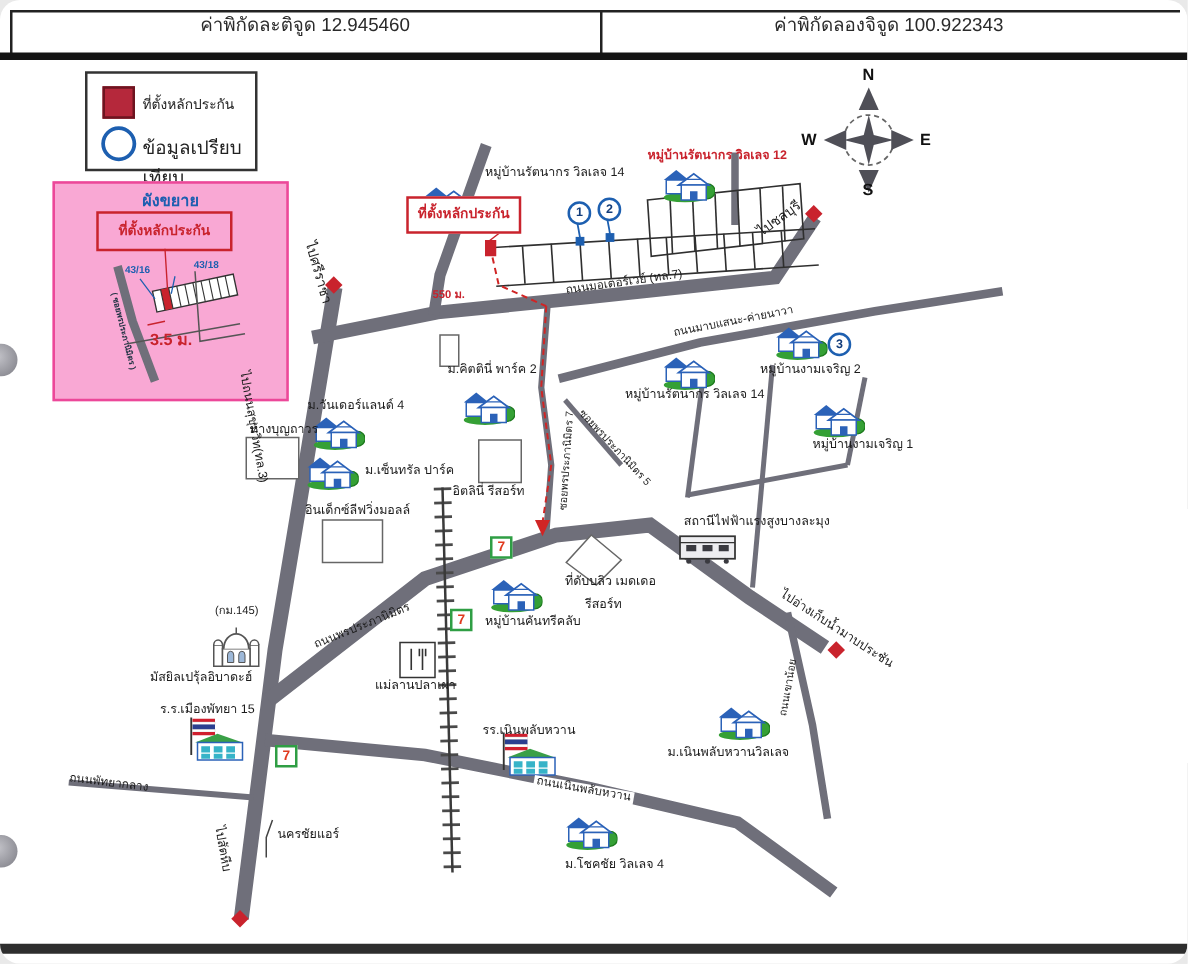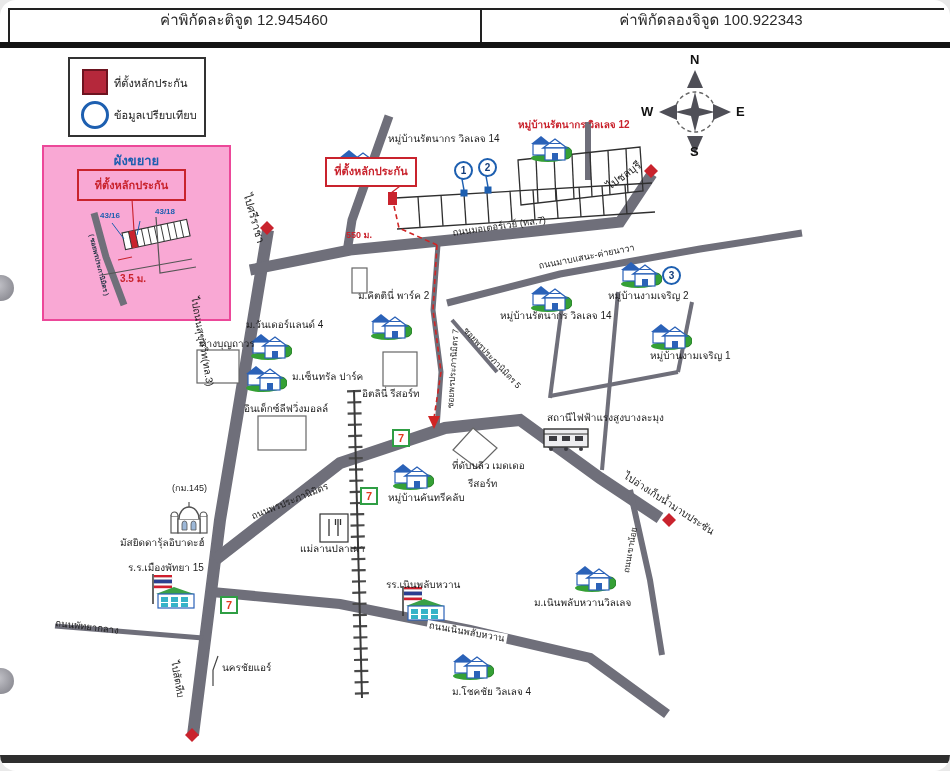--- a/index.html
+++ b/index.html
@@ -17,21 +17,21 @@
   .hdr-div{position:absolute;left:480px;top:8px;width:2px;height:36px;background:#222;z-index:5;}
   .hdr-bar{position:absolute;left:0;top:42px;width:950px;height:6px;background:#141414;z-index:5;}
   
   .legend{position:absolute;left:68px;top:57px;width:134px;height:76px;border:2px solid #333;
           background:#fff;z-index:6;}
   .legend .sq{position:absolute;left:12px;top:10px;width:22px;height:22px;background:#b5283b;
               border:2px solid #6d1420;}
   .legend .ci{position:absolute;left:11px;top:42px;width:22px;height:22px;border:3px solid #1d5fb0;
               border-radius:50%;background:#fff;}
   .legend .t1{position:absolute;left:44px;top:15px;font-size:11px;color:#222;}
-  .legend .t2{position:absolute;left:44px;top:47px;font-size:11px;color:#222;}
+  .legend .t2{position:absolute;left:44px;top:47px;font-size:15px;color:#222;}
   
   .inset{position:absolute;left:42px;top:145px;width:185px;height:172px;border:2px solid #ec4899;
          background:#f9a8d4;z-index:6;}
   .inset .title{position:absolute;left:0;top:3px;width:100%;text-align:center;color:#1d5fb0;
                 font-weight:bold;font-size:13px;}
   .inset .rbox{position:absolute;left:33px;top:22px;width:105px;height:28px;border:2px solid #c9232d;
                color:#c9232d;font-weight:bold;font-size:11px;text-align:center;line-height:28px;}
   .inset .ilbl{position:absolute;font-size:8px;font-weight:bold;color:#1d5fb0;white-space:nowrap;
                transform-origin:0 0;}
   
@@ -259,21 +259,21 @@
       <path d="M58,128 L148,112" stroke="#555" stroke-width="1.2" fill="none"></path>
       <path d="M112,70 L116,126 L152,120" stroke="#555" stroke-width="1.2" fill="none"></path>
       <path d="M88,52 L90,84" stroke="#c9232d" stroke-width="1.1" fill="none"></path>
       <path d="M68,76 L80,92" stroke="#1d5fb0" stroke-width="1" fill="none"></path>
       <path d="M96,74 L93,88" stroke="#1d5fb0" stroke-width="1" fill="none"></path>
       <path d="M74,113 L88,110" stroke="#c9232d" stroke-width="1.1" fill="none"></path>
     </svg>
     <div class="ilbl" style="left:56px;top:64px;">43/16</div>
     <div class="ilbl" style="left:88px;top:60px;padding-left:23px;">43/18</div>
     <div class="ilbl" style="left:52px;top:86px;font-size:6.5px;color:#234;transform:rotate(76deg);">( ซอยพรประภานิมิตร )</div>
-    <div class="ilbl" style="left:76px;top:124px;color:#c9232d;font-size:10px;">3.5 ม.</div>
+    <div class="ilbl" style="left:76px;top:114px;color:#c9232d;font-size:13px;">3.5 ม.</div>
   </div>
 
   <div class="callout">ที่ตั้งหลักประกัน</div>
   <div class="lbl red bold" style="left:346px;top:231px;font-size:9px;">550 ม.</div>
 
   <div class="cnum" style="left:454px;top:161px;">1</div>
   <div class="cnum" style="left:478px;top:158px;">2</div>
   <div class="cnum" style="left:662px;top:266px;">3</div>
 
   <div class="seven" style="left:392px;top:429px;">7</div>
@@ -303,21 +303,21 @@
   <div class="lbl" style="left:246px;top:319px;">ม.วันเดอร์แลนด์ 4</div>
   <div class="lbl" style="left:292px;top:371px;">ม.เซ็นทรัล ปาร์ค</div>
   <div class="lbl" style="left:358px;top:290px;">ม.คิตตินี่ พาร์ค 2</div>
   <div class="lbl" style="left:362px;top:388px;">อิตลินี่ รีสอร์ท</div>
   <div class="lbl" style="left:200px;top:338px;">ห้างบุญถาวร</div>
   <div class="lbl" style="left:244px;top:403px;">อินเด็กซ์ลีฟวิ่งมอลล์</div>
   <div class="lbl" style="left:388px;top:492px;">หมู่บ้านคันทรีคลับ</div>
   <div class="lbl" style="left:452px;top:460px;">ที่ดับบลิว เมดเดอ</div>
   <div class="lbl" style="left:468px;top:478px;">รีสอร์ท</div>
   <div class="lbl" style="left:536px;top:412px;margin-left:11px;">สถานีไฟฟ้าแรงสูงบางละมุง</div>
-  <div class="lbl" style="left:120px;top:537px;">มัสยิดดารุ้ลอิบาดะฮ์</div>
+  <div class="lbl" style="left:120px;top:537px;">มัสยิลเปรุ้ลอิบาดะฮ์</div>
   <div class="lbl" style="left:128px;top:562px;">ร.ร.เมืองพัทยา 15</div>
   <div class="lbl" style="left:300px;top:543px;">แม่ลานปลาเผา</div>
   <div class="lbl" style="left:386px;top:579px;">รร.เนินพลับหวาน</div>
   <div class="lbl" style="left:534px;top:597px;">ม.เนินพลับหวานวิลเลจ</div>
   <div class="lbl" style="left:452px;top:686px;">ม.โชคชัย วิลเลจ 4</div>
   <div class="lbl" style="left:222px;top:662px;">นครชัยแอร์</div>
 
   <div class="hole" style="left:-12px;top:275px;"></div>
   <div class="hole" style="left:-12px;top:668px;"></div>
   <div class="botbar"></div>

